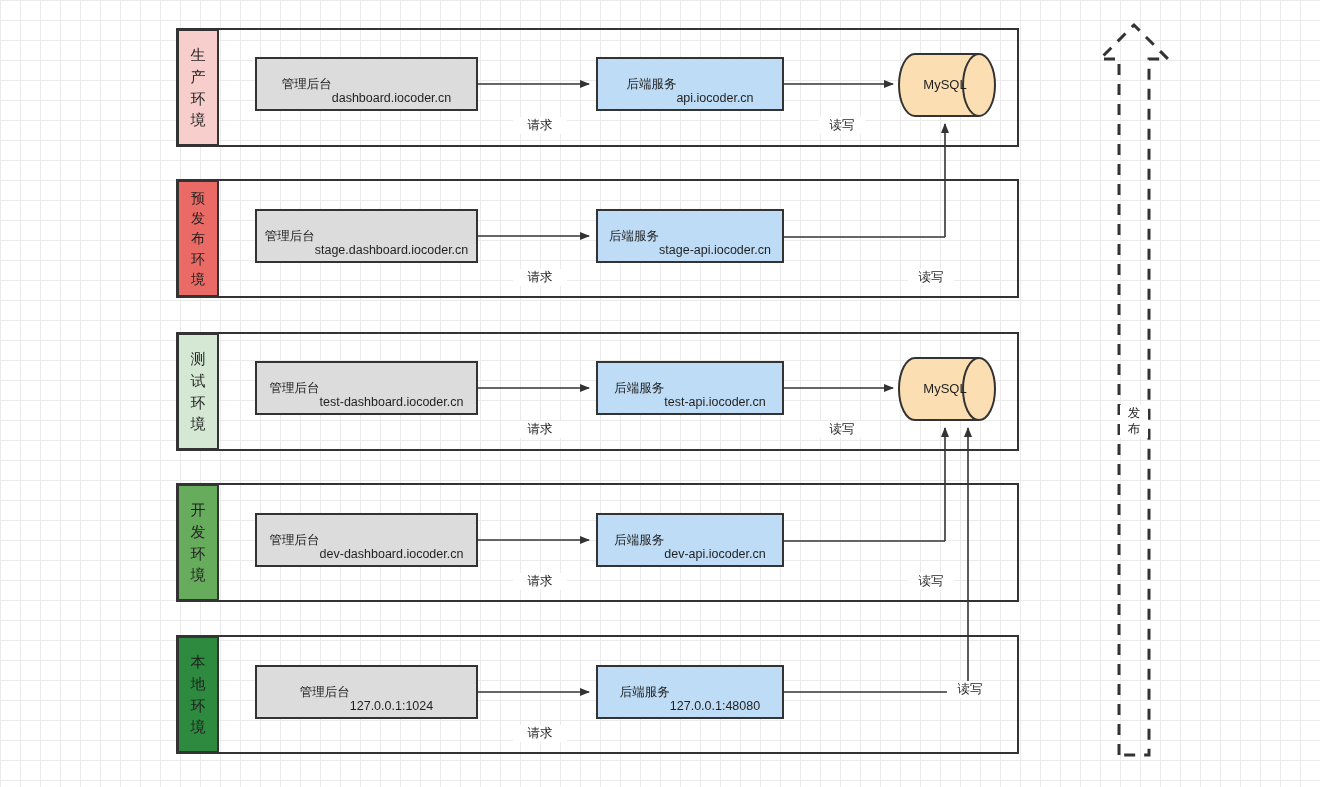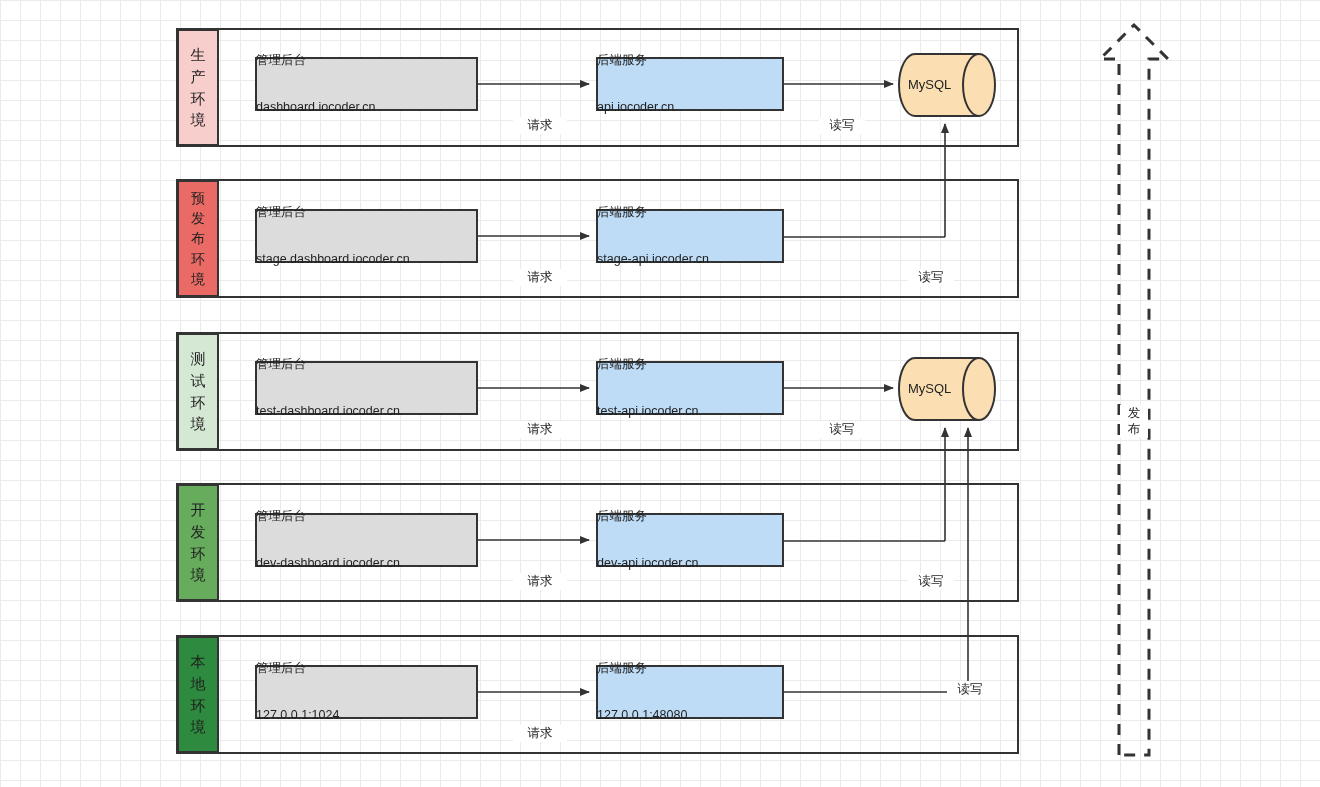--- a/index.html
+++ b/index.html
@@ -37,43 +37,42 @@
     align-items: center;
     justify-content: center;
     font-size: 15px;
     color: #1f1f1f;
     letter-spacing: 0px;
   }
   .env-band-label span { display: block; line-height: 1.45; }
   .node-label {
     position: absolute;
     display: flex;
-    flex-direction: column;
-    align-items: flex-start;
+    align-items: center;
     justify-content: center;
     font-size: 12.5px;
     color: #1f1f1f;
     text-align: center;
   }
   .node-label .l1 { line-height: 1.5; }
   .node-label .l2 { line-height: 1.5; margin-top: 28px; }
   .edge-label {
     position: absolute;
     font-size: 12.5px;
     color: #1f1f1f;
     background: #ffffff;
     padding: 0 2px;
     text-align: center;
     margin-top: 40px;
   }
   .db-label {
     position: absolute;
     font-size: 13px;
     color: #1f1f1f;
-    text-align: left;
+    text-align: center;
   }
   .release-label {
     position: absolute;
     font-size: 12.5px;
     color: #1f1f1f;
     text-align: center;
     line-height: 1.3;
     background: #ffffff;
   }
   .release-label span { display: block; }

